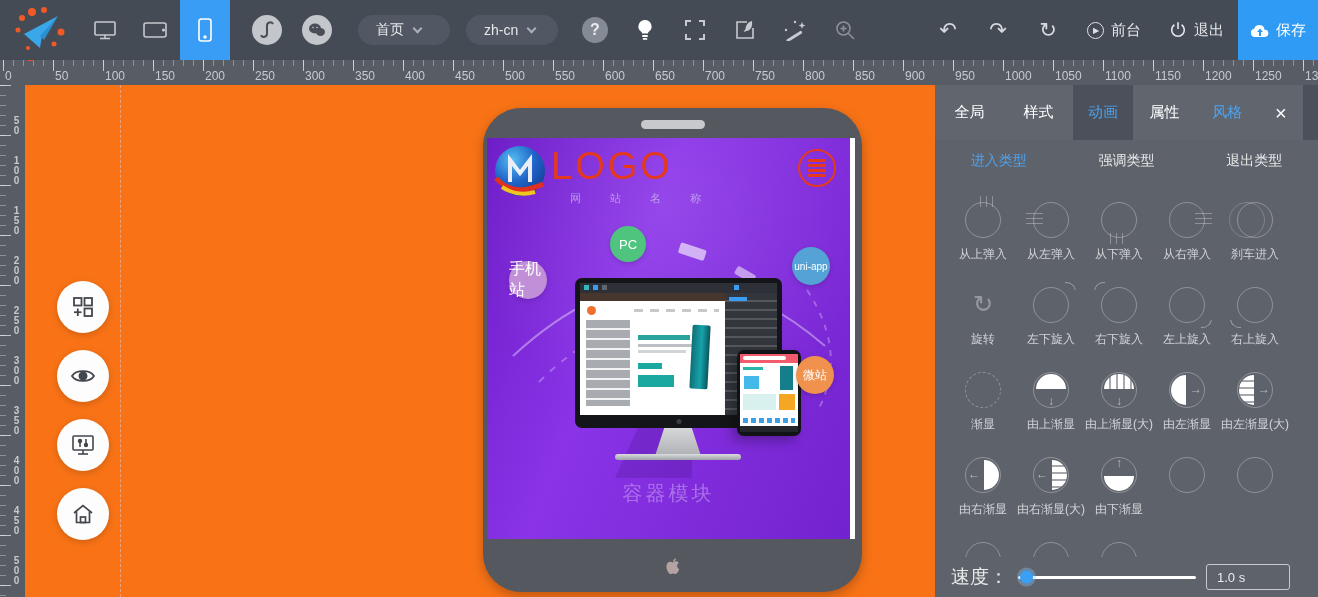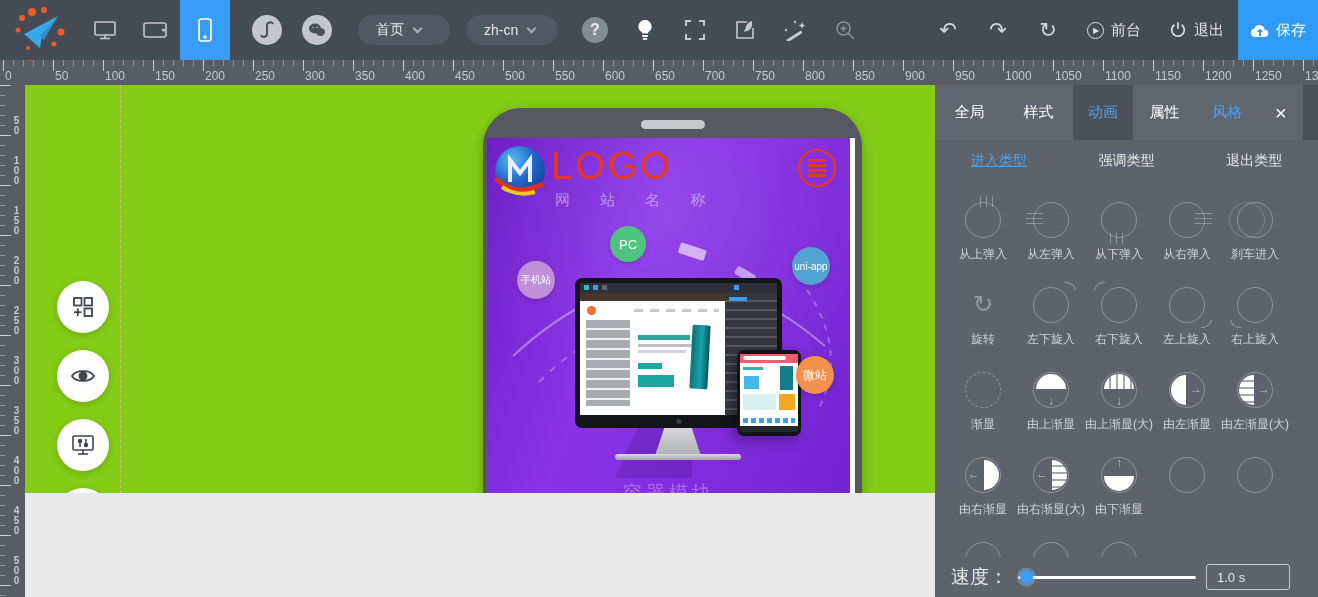--- a/index.html
+++ b/index.html
@@ -37,36 +37,36 @@
   .marker{position:absolute;left:28px;top:-3px;width:6px;height:4px;background:#e8502a}
   .ruler-left{position:absolute;left:0;top:85px;width:25px;height:512px;background:#575c65;z-index:20;
     background-image:repeating-linear-gradient(180deg,rgba(230,233,238,.75) 0 1px,transparent 1px 50px),
                      repeating-linear-gradient(180deg,rgba(230,233,238,.38) 0 1px,transparent 1px 10px);
     background-size:11px 100%,6px 100%;background-repeat:no-repeat;overflow:hidden}
   .rl-nums{position:absolute;top:0;left:11px;display:flex;flex-direction:column}
   .rl-nums span{height:50px;flex:none;display:flex;align-items:flex-end}
   .vnum{writing-mode:vertical-rl;text-orientation:upright;font-size:10px;line-height:1;color:#c7cad0;letter-spacing:-1px}
 
   
-  .canvas{position:absolute;left:25px;top:85px;width:910px;height:408px;background:#84cc16;overflow:hidden}
+  .canvas{position:absolute;left:25px;top:85px;width:910px;height:512px;background:#f97316;overflow:hidden}
   .guide{position:absolute;left:95px;top:0;bottom:0;border-left:1px dashed #e3b7a6;opacity:.7}
   .fbtn{position:absolute;left:32px;width:52px;height:52px;border-radius:50%;background:#fdfdfd;box-shadow:0 2px 7px rgba(0,0,0,.18);display:flex;align-items:center;justify-content:center;cursor:pointer}
 
   
   .phone{position:absolute;left:458px;top:23px;width:379px;height:484px;background:#55585e;border-radius:38px;box-shadow:0 4px 12px rgba(0,0,0,.25)}
   .speaker{position:absolute;left:50%;top:12px;transform:translateX(-50%);width:64px;height:9px;border-radius:5px;background:#c7c9cc}
   .chin-apple{position:absolute;left:50%;bottom:14px;transform:translateX(-50%)}
   .pscroll{position:absolute;right:7px;top:30px;height:401px;width:5px;background:#fff}
   .screen{position:absolute;left:4px;top:30px;width:363px;height:401px;overflow:hidden;cursor:pointer;
     background:radial-gradient(circle at 50% 18%,rgba(255,255,255,.10),transparent 55%),
                linear-gradient(112deg,#6d1cc6 0%,#8a33e8 38%,#7e2ad9 72%,#7322cf 100%)}
   .shead{position:absolute;left:0;top:0;right:0;height:70px}
   .slogo{position:absolute;left:6px;top:6px}
   .logotxt{position:absolute;left:64px;top:7px;font-size:38px;letter-spacing:3px;color:#e5391d}
-  .sitename{position:absolute;left:68px;top:53px;font-size:15px;letter-spacing:13px;color:rgba(225,228,240,.55)}
+  .sitename{position:absolute;left:83px;top:53px;font-size:11px;letter-spacing:13px;color:rgba(225,228,240,.55)}
   .burger{position:absolute;right:14px;top:11px;width:38px;height:38px;border:2px solid #e5391d;border-radius:50%;display:flex;flex-direction:column;align-items:center;justify-content:center;gap:2.5px}
   .burger b{width:18px;height:2.5px;background:#e5391d;border-radius:1px}
   .illu{position:absolute;left:0;top:60px;width:363px;height:280px}
   .arcs{position:absolute;inset:0}
   .imac{position:absolute;left:88px;top:80px;width:207px;height:150px;background:#141518;border-radius:7px;padding:5px 5px 13px}
   .imac::after{content:"";position:absolute;left:50%;bottom:4px;transform:translateX(-50%);width:5px;height:5px;border-radius:50%;background:#3a3d42}
   .mdisp{position:relative;width:100%;height:100%;background:#fff;overflow:hidden}
   .mtb{position:absolute;left:0;top:0;right:0;height:10px;background:#2d3137}
   .mtb i{position:absolute;left:4px;top:2px;width:5px;height:5px;background:#35b5c0;box-shadow:9px 0 0 #3a9df5,18px 0 0 #61666e,150px 0 0 #3a9df5}
   .mpanel{position:absolute;right:0;top:10px;bottom:0;width:52px;background:#33373d;
@@ -93,36 +93,36 @@
   .thead i{position:absolute;left:3px;top:2px;right:12px;height:4px;background:#fff;border-radius:2px}
   .trow1{position:absolute;top:13px;left:3px;width:20px;height:3px;background:#2ab5ad}
   .timg{position:absolute;top:12px;right:5px;width:13px;height:24px;background:#147f8a}
   .timg2{position:absolute;top:22px;left:4px;width:15px;height:13px;background:#44b8e8}
   .tteal{position:absolute;left:3px;top:40px;width:33px;height:16px;background:#d8f0ee}
   .torange{position:absolute;right:3px;top:40px;width:16px;height:16px;background:#f5a623}
   .tdots{position:absolute;left:3px;right:3px;bottom:9px;height:5px;background:repeating-linear-gradient(90deg,#3aa0e8 0 5px,transparent 5px 8px)}
   .tfoot{position:absolute;left:0;right:0;bottom:0;height:6px;background:#23262b}
   .bubble{position:absolute;border-radius:50%;display:flex;align-items:center;justify-content:center;color:#fff;box-shadow:0 2px 5px rgba(0,0,0,.15);z-index:5}
   .b-pc{left:123px;top:28px;width:36px;height:36px;background:#4ec47e;font-size:13px}
-  .b-sjz{left:30px;top:63px;width:38px;height:38px;background:#c08fd8;font-size:10px}
+  .b-sjz{left:22px;top:63px;width:38px;height:38px;background:#c08fd8;font-size:16px}
   .b-uni{left:305px;top:49px;width:38px;height:38px;background:#55a2d6;font-size:10px}
   .b-wz{left:309px;top:158px;width:38px;height:38px;background:#f0914e;font-size:12px}
   .container-label{position:absolute;left:0;right:0;top:342px;text-align:center;font-size:20px;letter-spacing:3px;color:rgba(255,255,255,.32)}
 
   
   .panel{position:absolute;right:0;top:85px;width:383px;height:512px;background:#5e626a;z-index:25}
   .ptabs{height:55px;background:#4b505a;display:flex;align-items:stretch}
   .seg{display:flex;align-items:center;justify-content:space-around;background:#60656e}
   .seg1{width:138px}.seg2{width:60px;background:transparent;justify-content:center}.seg3{flex:1;margin-right:15px}
   .ptab{font-size:15px;color:#fff;cursor:pointer}
   .t-active,.t-blue{color:#4da3f0}
   .pclose{font-size:20px;color:#fff;cursor:pointer;line-height:1}
   .subtabs{height:42px;display:flex;align-items:center}
   .subtabs span{flex:1;text-align:center;font-size:14px;color:#e8e9ea;cursor:pointer}
-  .subtabs .s-active{color:#4da3f0;text-decoration:underline}
+  .subtabs .s-active{color:#4da3f0;}
   .grid{position:absolute;left:0;top:100px;bottom:40px;width:100%;display:grid;grid-template-columns:repeat(5,68px);grid-auto-rows:85px;padding-left:14px;overflow:hidden}
   .cell{display:flex;flex-direction:column;align-items:center;padding-top:12px;cursor:pointer}
   .ic{width:46px;height:46px;position:relative;margin-bottom:3px}
   .ic::before{content:"";position:absolute;inset:5px;border:1px solid rgba(255,255,255,.30);border-radius:50%}
   .ic i{position:absolute;display:none}
   .lbl{font-size:12px;color:#d2d4d8;white-space:nowrap}
   .a-fade .ic::before{border-style:dashed}
   .a-none .ic::after{content:"";position:absolute;left:1px;top:22px;width:44px;border-top:1px solid rgba(255,255,255,.30);transform:rotate(-45deg)}
   .a-elastic .ic::after{content:"";position:absolute;inset:0;border:1px solid transparent;border-top-color:rgba(255,255,255,.20);border-radius:50%;transform:rotate(40deg)}
   .a-btop .ic::after{content:"";position:absolute;top:-1px;left:20px;width:14px;height:11px;background:repeating-linear-gradient(90deg,rgba(255,255,255,.30) 0 1px,transparent 1px 6px)}

